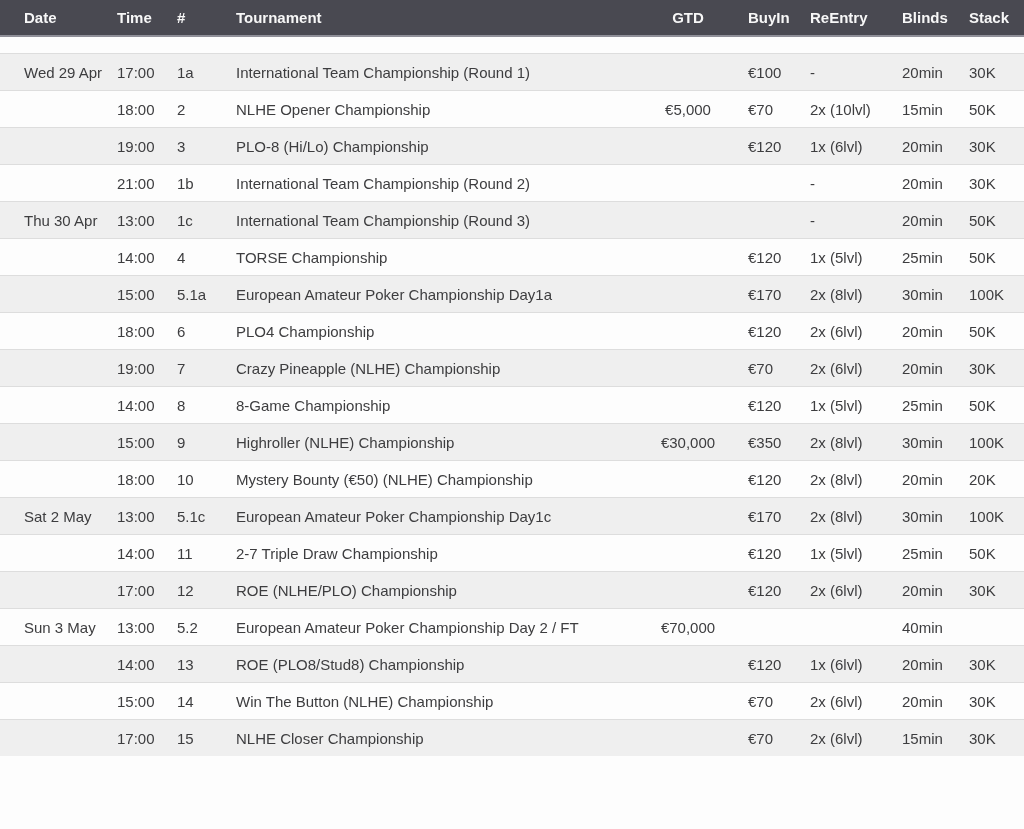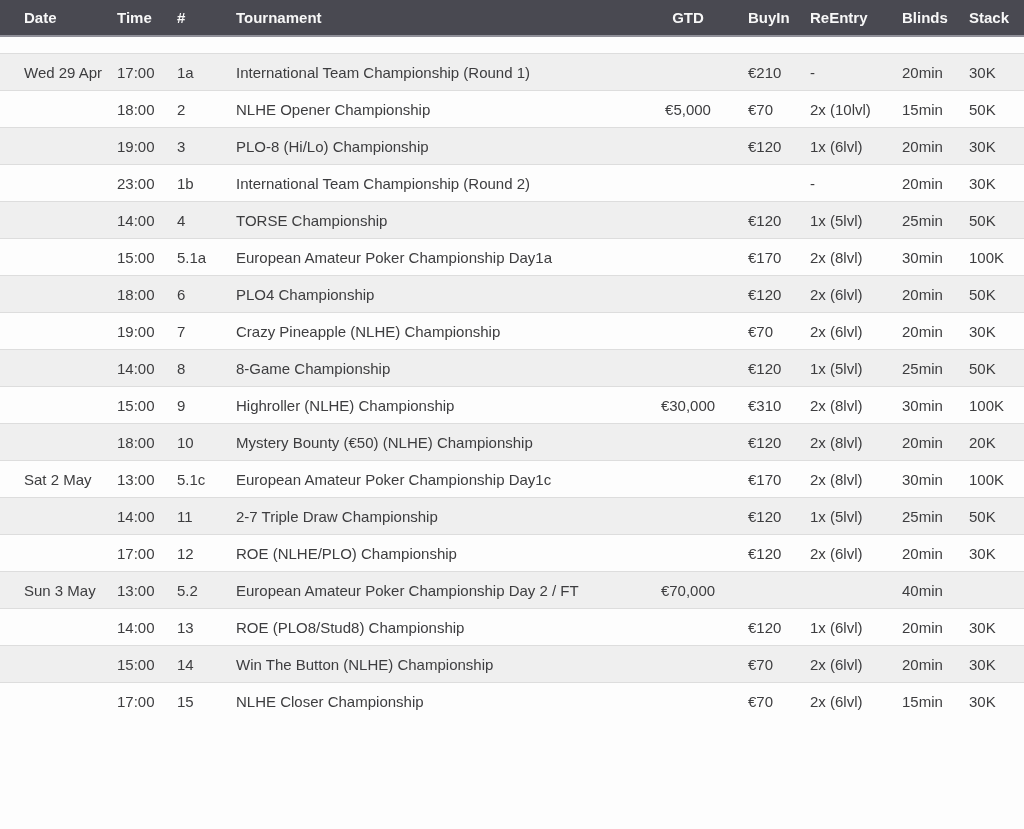--- a/index.html
+++ b/index.html
@@ -78,21 +78,21 @@
     <tr class="spacer">
       <td class="c-date" colspan="9"></td>
     </tr>
 
   <tr>
     <td class="c-date">Wed 29 Apr</td>
     <td class="c-time">17:00</td>
     <td class="c-num">1a</td>
     <td class="c-tournament">International Team Championship (Round 1)</td>
     <td class="c-gtd"></td>
-    <td class="c-buyin">€210</td>
+    <td class="c-buyin">€100</td>
     <td class="c-reentry">-</td>
     <td class="c-blinds">20min</td>
     <td class="c-stack">30K</td>
   </tr>
 
   <tr>
     <td class="c-date"></td>
     <td class="c-time">18:00</td>
     <td class="c-num">2</td>
     <td class="c-tournament">NLHE Opener Championship</td>
@@ -110,30 +110,41 @@
     <td class="c-tournament">PLO-8 (Hi/Lo) Championship</td>
     <td class="c-gtd"></td>
     <td class="c-buyin">€120</td>
     <td class="c-reentry">1x (6lvl)</td>
     <td class="c-blinds">20min</td>
     <td class="c-stack">30K</td>
   </tr>
 
   <tr>
     <td class="c-date"></td>
-    <td class="c-time">23:00</td>
+    <td class="c-time">21:00</td>
     <td class="c-num">1b</td>
     <td class="c-tournament">International Team Championship (Round 2)</td>
     <td class="c-gtd"></td>
     <td class="c-buyin"></td>
     <td class="c-reentry">-</td>
     <td class="c-blinds">20min</td>
     <td class="c-stack">30K</td>
   </tr>
 
+  <tr>
+    <td class="c-date">Thu 30 Apr</td>
+    <td class="c-time">13:00</td>
+    <td class="c-num">1c</td>
+    <td class="c-tournament">International Team Championship (Round 3)</td>
+    <td class="c-gtd"></td>
+    <td class="c-buyin"></td>
+    <td class="c-reentry">-</td>
+    <td class="c-blinds">20min</td>
+    <td class="c-stack">50K</td>
+  </tr>
 
   <tr>
     <td class="c-date"></td>
     <td class="c-time">14:00</td>
     <td class="c-num">4</td>
     <td class="c-tournament">TORSE Championship</td>
     <td class="c-gtd"></td>
     <td class="c-buyin">€120</td>
     <td class="c-reentry">1x (5lvl)</td>
     <td class="c-blinds">25min</td>
@@ -188,21 +199,21 @@
     <td class="c-blinds">25min</td>
     <td class="c-stack">50K</td>
   </tr>
 
   <tr>
     <td class="c-date"></td>
     <td class="c-time">15:00</td>
     <td class="c-num">9</td>
     <td class="c-tournament">Highroller (NLHE) Championship</td>
     <td class="c-gtd">€30,000</td>
-    <td class="c-buyin">€310</td>
+    <td class="c-buyin">€350</td>
     <td class="c-reentry">2x (8lvl)</td>
     <td class="c-blinds">30min</td>
     <td class="c-stack">100K</td>
   </tr>
 
   <tr>
     <td class="c-date"></td>
     <td class="c-time">18:00</td>
     <td class="c-num">10</td>
     <td class="c-tournament">Mystery Bounty (€50) (NLHE) Championship</td>

